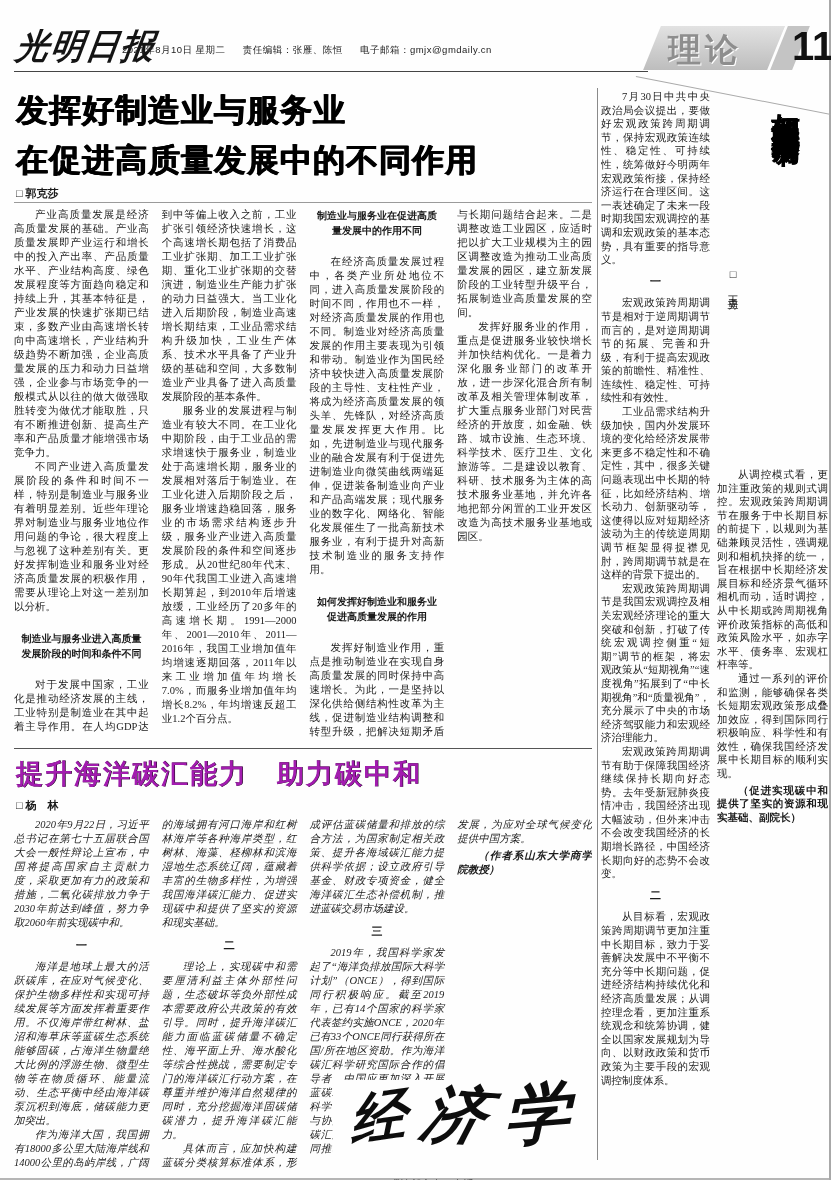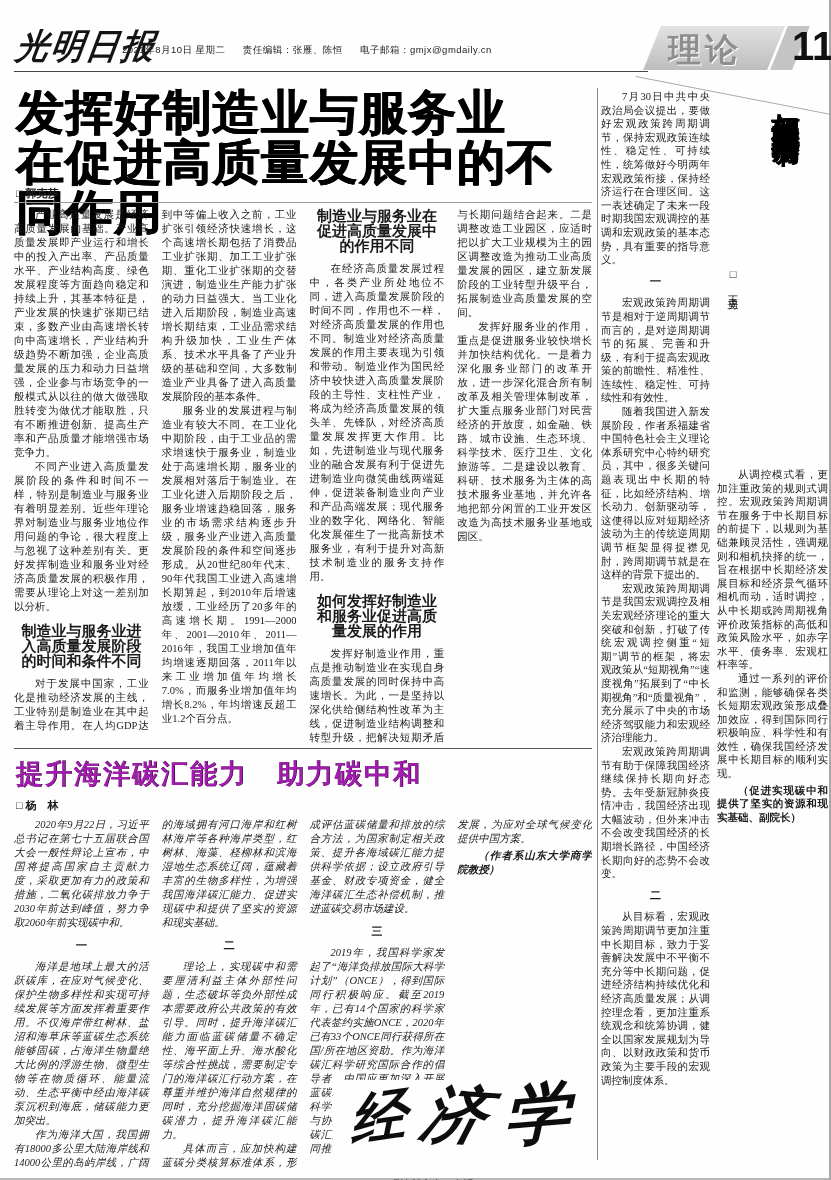--- a/index.html
+++ b/index.html
@@ -20,31 +20,31 @@
                    background:linear-gradient(180deg,#e2e2e2,#bdbdbd); transform:skewX(-22deg); }
   .badge-stripe2 { position:absolute; left:776px; top:26px; width:22px; height:44px;
                    background:#c4c4c4; transform:skewX(-22deg); border-left:3px solid #fefefe; }
   .badge-text { position:absolute; left:668px; top:28px; width:100px; 
                 font-size:33px; font-weight:900; color:#8e8e8e; letter-spacing:4px;
                 text-shadow:1px 1px 0 #fff; font-family:"Liberation Serif", serif; }
   .page-num { position:absolute; left:792px; top:24px; font-size:40px; font-weight:bold;
               font-family:"Liberation Sans", sans-serif; color:#111; }
   
   .main-headline { position:absolute; left:16px; top:88px; width:576px;
-                   font-size:48px; line-height:50px; font-weight:900; color:#000;
+                   font-size:32px; line-height:50px; font-weight:900; color:#000;
                    letter-spacing:1px; text-shadow:.7px 0 0 #000, -.4px 0 0 #000;
-                   font-family:Liberation Sans, sans-serif; }
+                   font-family:Liberation Mono, monospace; }
   .main-byline { position:absolute; left:16px; top:186px; font-size:11px; font-weight:bold; }
   .byline-rule { position:absolute; left:14px; top:202px; width:578px; height:1px; background:#9a9a9a; }
   .main-body { position:absolute; left:14px; top:208px; width:578px; height:538px;
                column-count:4; column-gap:13px; column-fill:auto;
                font-size:10.5px; line-height:14px; text-align:justify; overflow:hidden; }
   .b-p { text-indent:2em; margin:0; }
-  .b-h { font-weight:bold; text-align:center; text-indent:0; font-size:15px; line-height:15px;
-         margin:9px 4px; font-family:"Liberation Sans", sans-serif; }
+  .b-h { font-weight:bold; text-align:center; text-indent:0; font-size:10px; line-height:15px;
+         margin:17px 4px; font-family:"Liberation Sans", sans-serif; }
   .b-div { text-align:center; text-indent:0; font-weight:bold; margin:8px 0; font-size:11px; }
   .b-note { font-weight:bold; text-indent:2em; margin-top:3px; }
   
   .vrule { position:absolute; left:597px; top:88px; width:1px; height:1072px; background:#8a8a8a; }
   .mid-rule { position:absolute; left:14px; top:748px; width:578px; height:1px; background:#555; }
   
   .r-col-l { position:absolute; left:601px; top:90px; width:109px; height:1070px;
              font-size:10.5px; line-height:13.6px; text-align:justify; overflow:hidden; }
   .r-col-r { position:absolute; left:717px; top:90px; width:111px; height:1070px; overflow:hidden; }
   .vtitle-block { position:relative; height:378px; }
@@ -112,21 +112,21 @@
       <div class="b-p">发挥好服务业的作用，重点是促进服务业较快增长并加快结构优化。一是着力深化服务业部门的改革开放，进一步深化混合所有制改革及相关管理体制改革，扩大重点服务业部门对民营经济的开放度，如金融、铁路、城市设施、生态环境、科学技术、医疗卫生、文化旅游等。二是建设以教育、科研、技术服务为主体的高技术服务业基地，并允许各地把部分闲置的工业开发区改造为高技术服务业基地或园区。</div>
     </div>
 
   <div class="vrule"></div>
   <div class="mid-rule"></div>
 
   <div class="r-col-l">
       <div class="b-p">7月30日中共中央政治局会议提出，要做好宏观政策跨周期调节，保持宏观政策连续性、稳定性、可持续性，统筹做好今明两年宏观政策衔接，保持经济运行在合理区间。这一表述确定了未来一段时期我国宏观调控的基调和宏观政策的基本态势，具有重要的指导意义。</div>
       <div class="b-div">一</div>
       <div class="b-p">宏观政策跨周期调节是相对于逆周期调节而言的，是对逆周期调节的拓展、完善和升级，有利于提高宏观政策的前瞻性、精准性、连续性、稳定性、可持续性和有效性。</div>
-      <div class="b-p">随着我国进入新发展阶段，作者系福建省中国特色社会主义理论体系研究中心特约研究员，其中，很多关键问题表现出中长期的特征，比如经济结构、增长动力、创新驱动等，这使得以应对短期经济波动为主的传统逆周期调节框架显得捉襟见肘，跨周期调节就是在这样的背景下提出的。</div>
+      <div class="b-p">工业品需求结构升级加快，国内外发展环境的变化给经济发展带来更多不稳定性和不确定性，其中，很多关键问题表现出中长期的特征，比如经济结构、增长动力、创新驱动等，这使得以应对短期经济波动为主的传统逆周期调节框架显得捉襟见肘，跨周期调节就是在这样的背景下提出的。</div>
       <div class="b-p">宏观政策跨周期调节是我国宏观调控及相关宏观经济理论的重大突破和创新，打破了传统宏观调控侧重“短期”调节的框架，将宏观政策从“短期视角”“速度视角”拓展到了“中长期视角”和“质量视角”，充分展示了中央的市场经济驾驭能力和宏观经济治理能力。</div>
       <div class="b-p">宏观政策跨周期调节有助于保障我国经济继续保持长期向好态势。去年受新冠肺炎疫情冲击，我国经济出现大幅波动，但外来冲击不会改变我国经济的长期增长路径，中国经济长期向好的态势不会改变。</div>
       <div class="b-div">二</div>
       <div class="b-p">从目标看，宏观政策跨周期调节更加注重中长期目标，致力于妥善解决发展中不平衡不充分等中长期问题，促进经济结构持续优化和经济高质量发展；从调控理念看，更加注重系统观念和统筹协调，健全以国家发展规划为导向、以财政政策和货币政策为主要手段的宏观调控制度体系。</div>
     </div>
   <div class="r-col-r">
     <div class="vtitle-block">
       <div class="vtitle">如何理解宏观政策跨周期调节</div>
       <div class="vauthor">□ 王立勇</div>
     </div>

